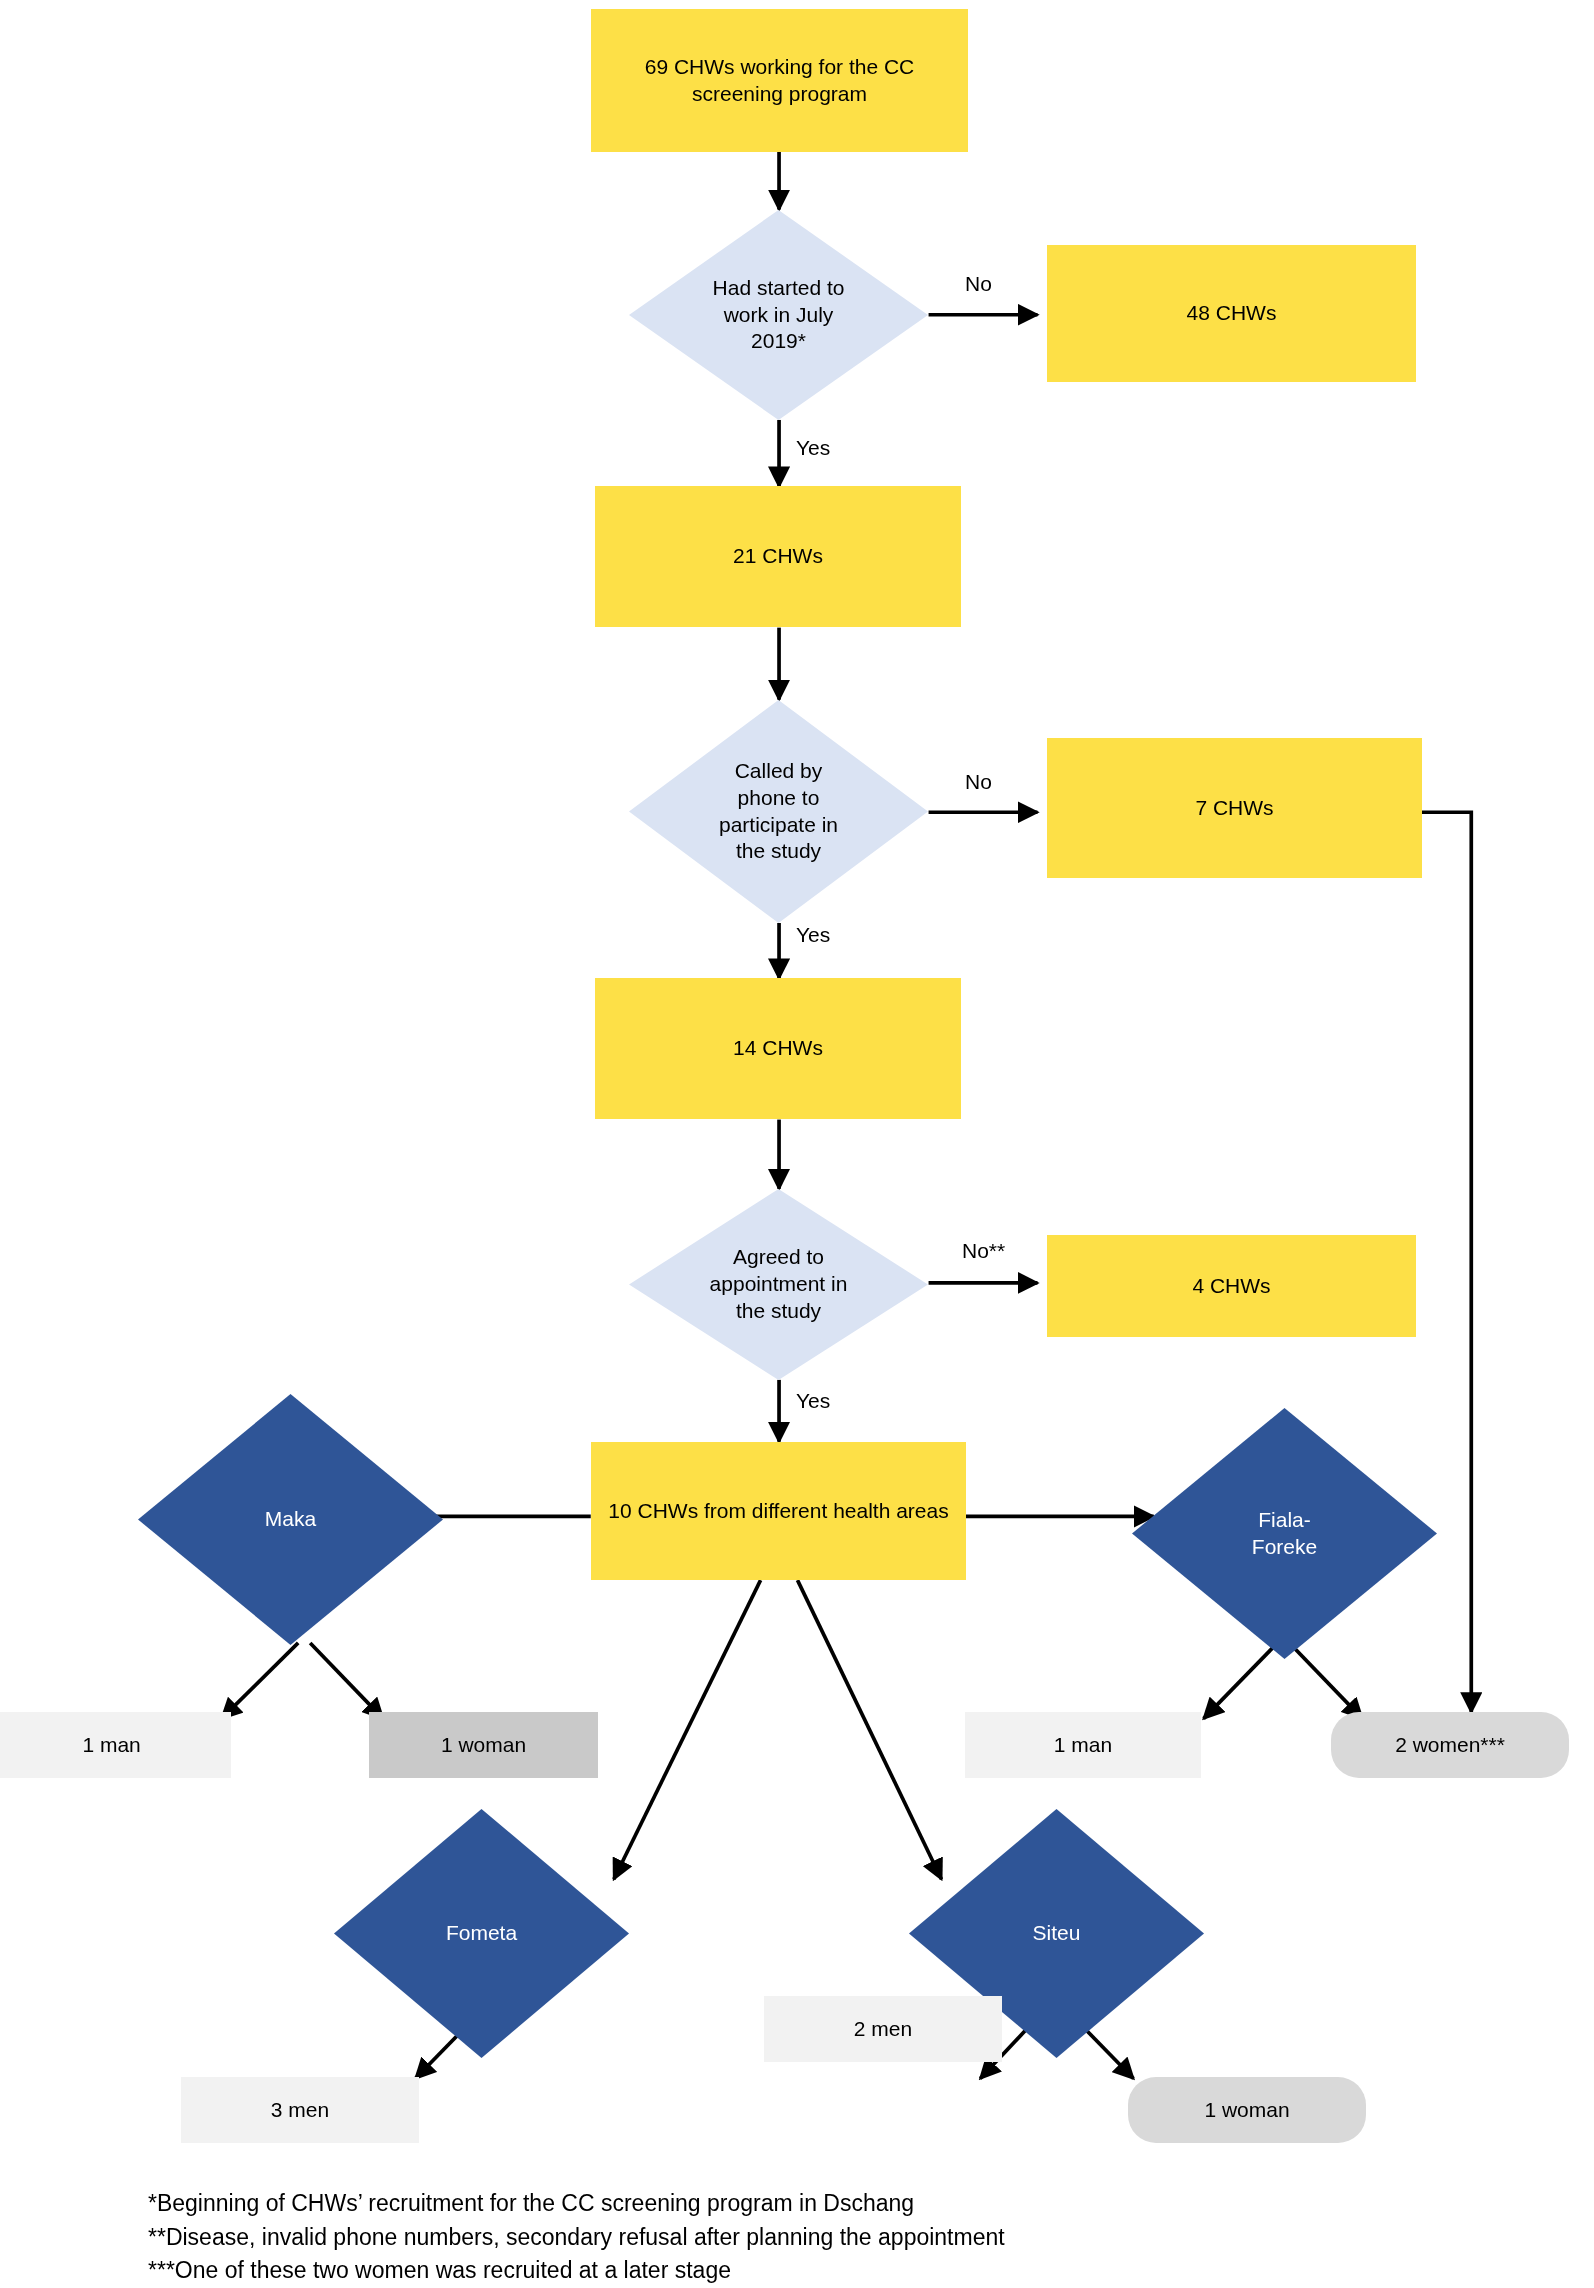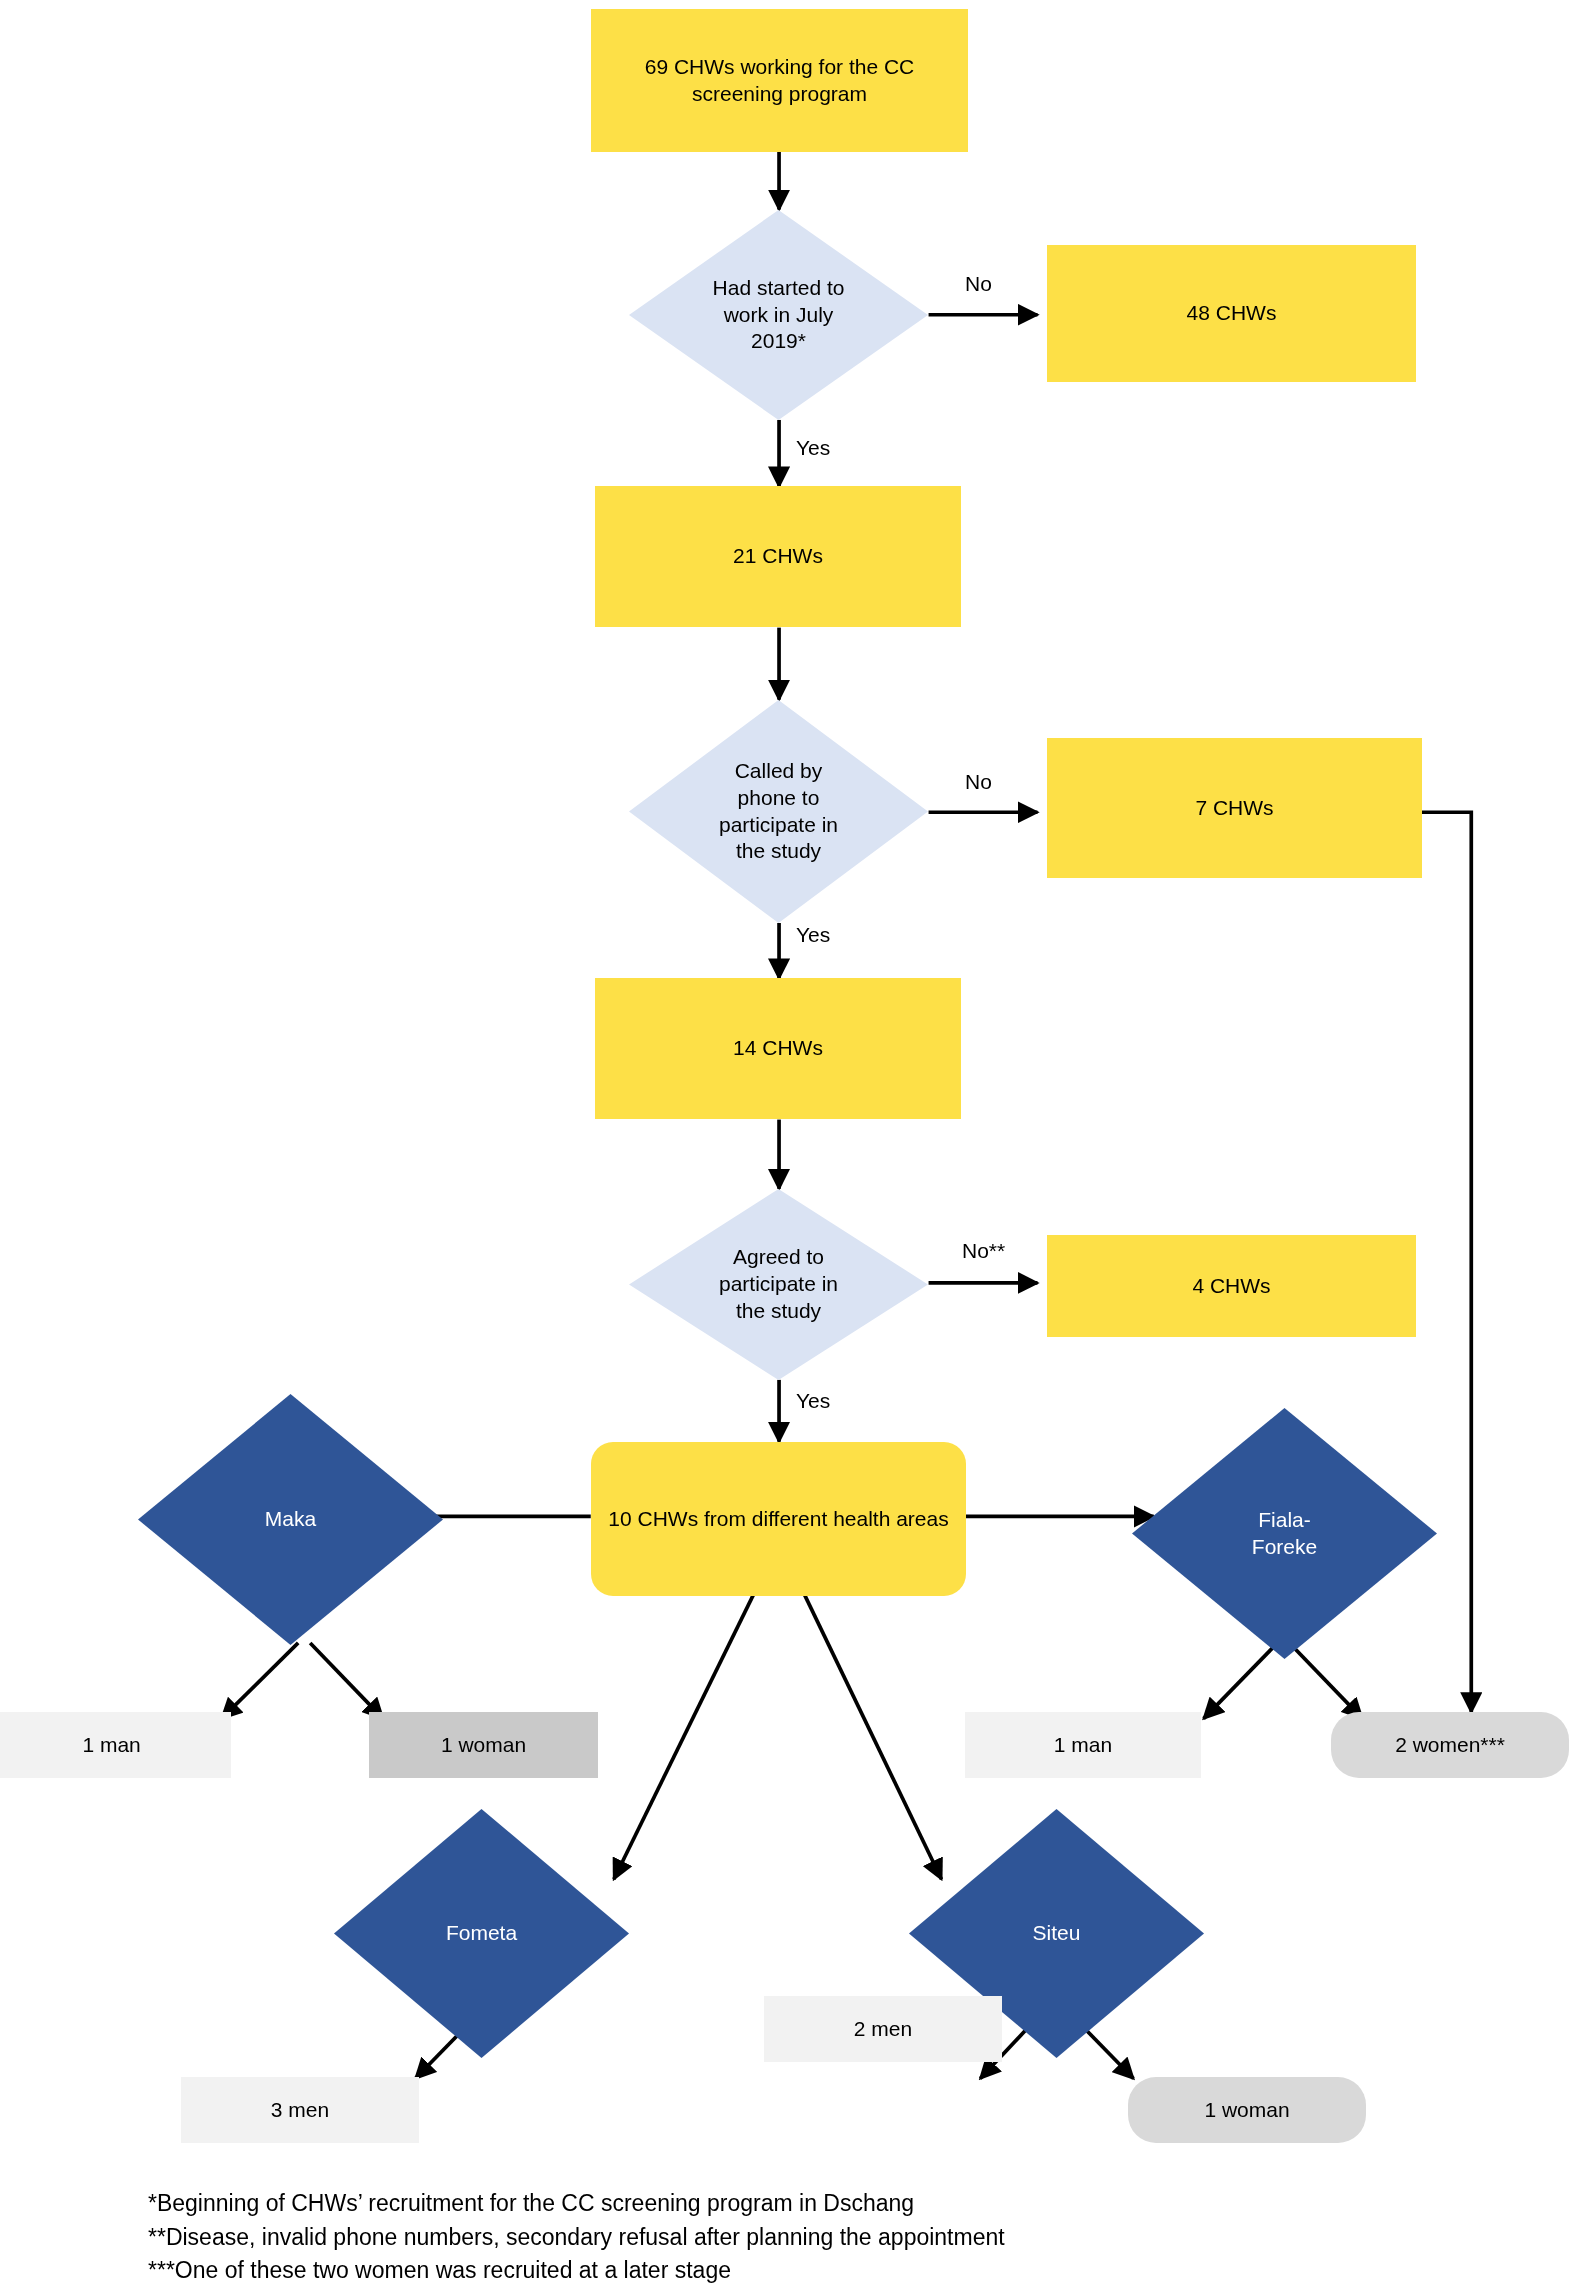--- a/index.html
+++ b/index.html
@@ -201,32 +201,32 @@
 
   <div class="edge-label" style="left:796px; top:923px;">Yes</div>
 
   <div class="node rect-blue" style="left:595px; top:978px; width:366px; height:141px;">
     <span class="txt">14 CHWs</span>
   </div>
 
   <div class="node diamond-pale" style="left:629px; top:1189px; width:299px; height:191px;">
     <span class="dshape"></span>
     <span class="txt">Agreed to
-participate in
+appointment in
 the study</span>
   </div>
   <div class="edge-label" style="left:962px; top:1239px;">No**</div>
 
   <div class="node rect-blue" style="left:1047px; top:1235px; width:369px; height:102px;">
     <span class="txt">4 CHWs</span>
   </div>
 
   <div class="edge-label" style="left:796px; top:1389px;">Yes</div>
 
-  <div class="node rect-blue" style="left:591px; top:1442px; width:375px; height:154px;border-radius:22px;">
+  <div class="node rect-blue" style="left:591px; top:1442px; width:375px; height:138px;">
     <span class="txt">10 CHWs from different health areas</span>
   </div>
 
   <div class="node diamond-dark" style="left:138px; top:1394px; width:305px; height:251px;">
     <span class="dshape"></span>
     <span class="txt">Maka</span>
   </div>
 
   <div class="node diamond-dark" style="left:1132px; top:1408px; width:305px; height:251px;justify-content:center;">
     <span class="dshape"></span>

